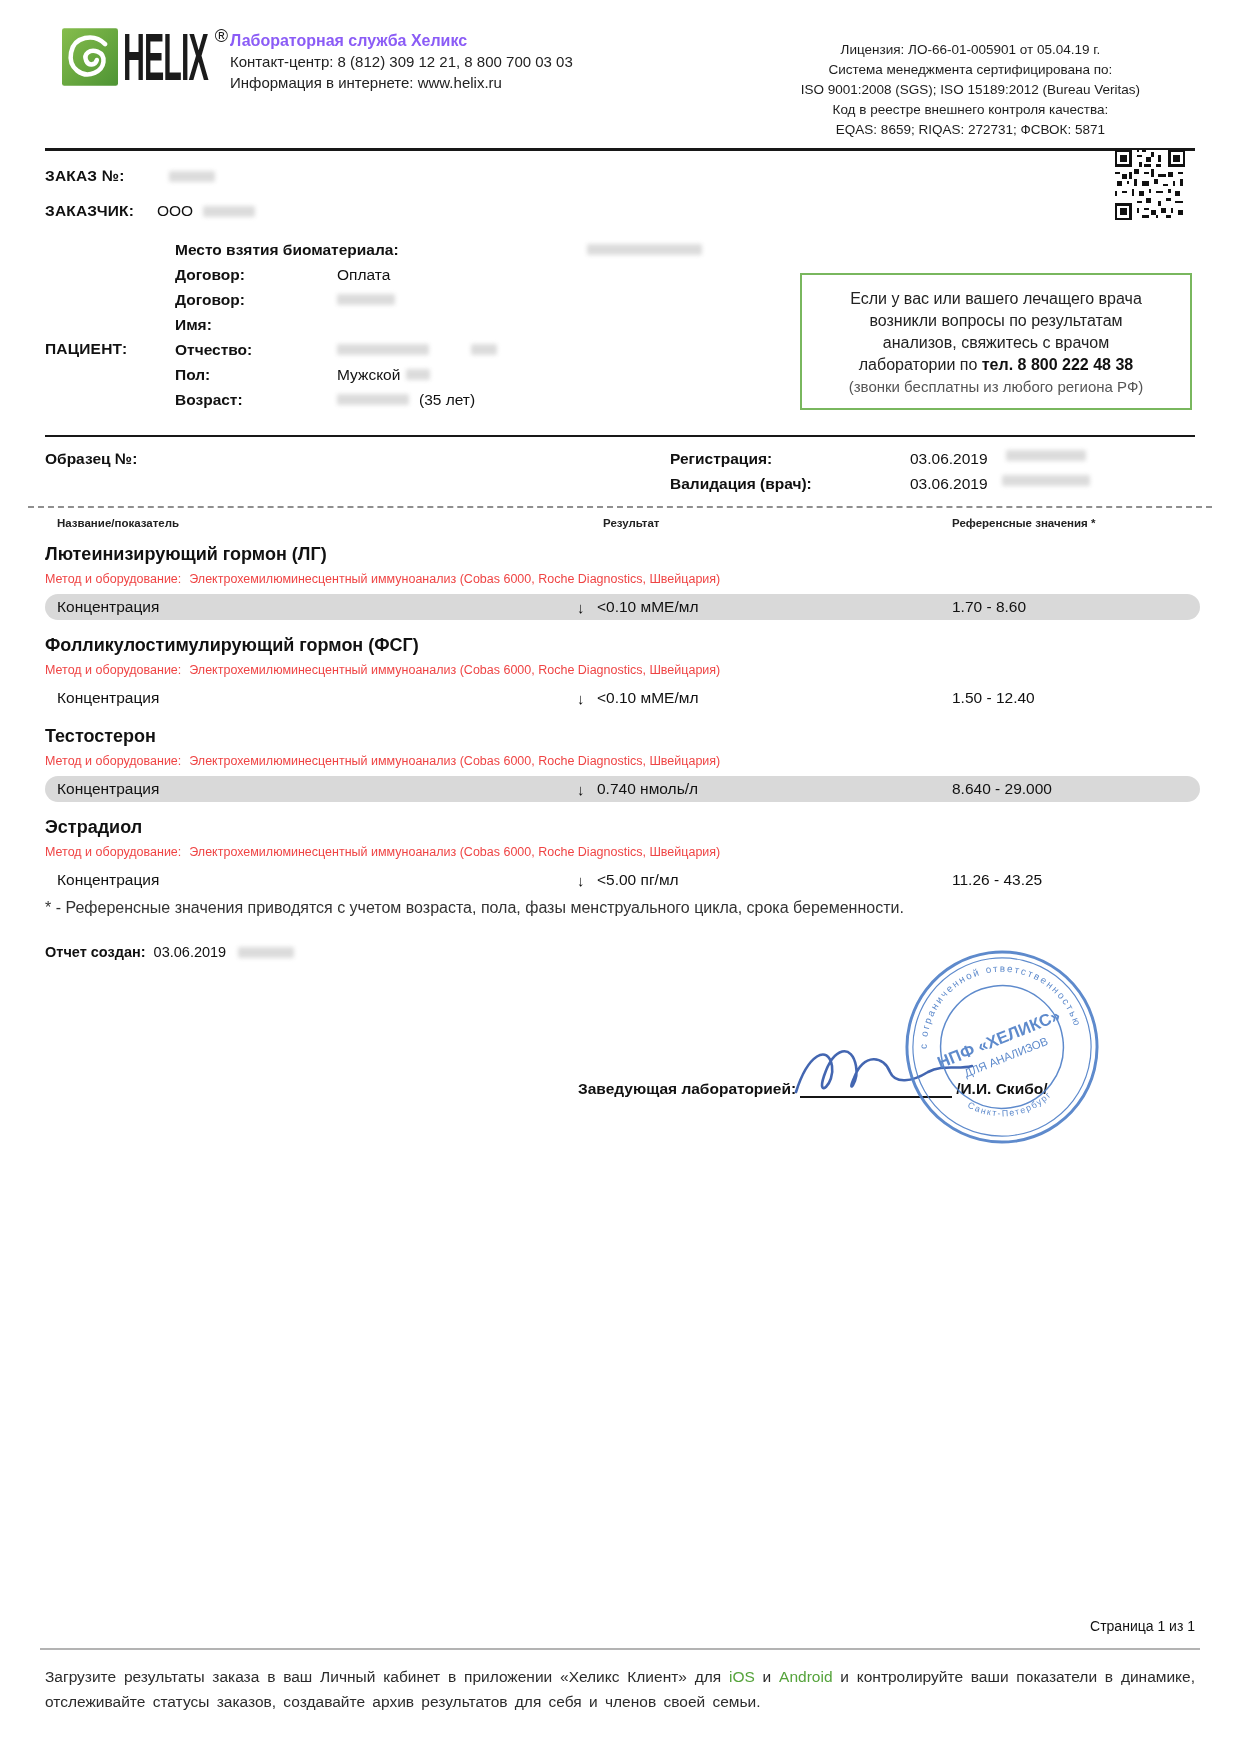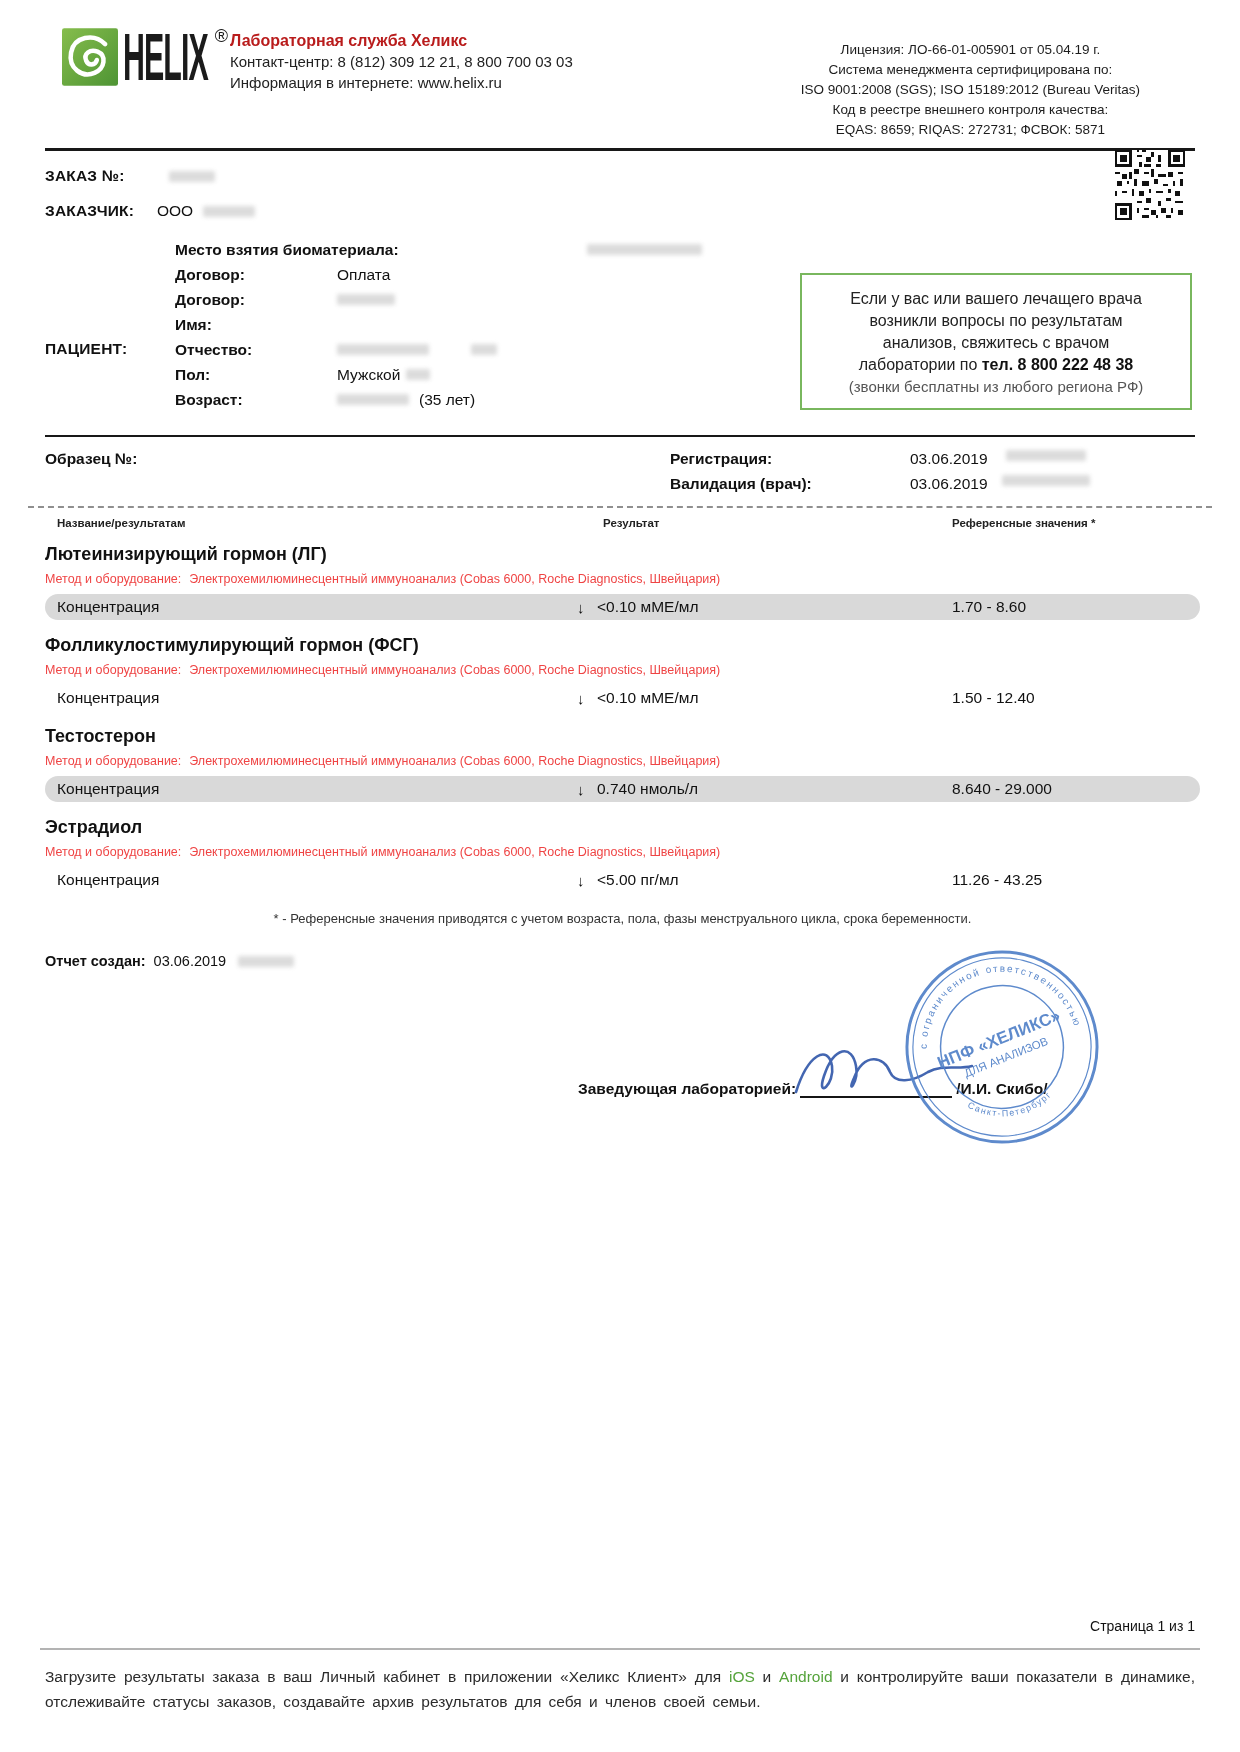--- a/index.html
+++ b/index.html
@@ -11,21 +11,21 @@
   .header{display:flex;justify-content:space-between;padding:28px 100px 0 62px;}
   .brand{display:flex;align-items:flex-start;}
   .logo-sq{width:56px;height:58px;flex:0 0 56px;}
   .wordmark{width:97px;height:58px;position:relative;margin-left:5px;overflow:visible;}
   .wordmark .hx{
     display:inline-block;font-size:66px;font-weight:700;line-height:58px;letter-spacing:-2px;
     transform:scale(0.46,1.02);transform-origin:left bottom;white-space:nowrap;color:#1b1b1b;
   }
   .wordmark sup{font-size:18px;position:absolute;top:-2px;right:-8px;transform:none;color:#1b1b1b;}
   .brand-info{margin-left:10px;padding-top:2px;}
-  .org-name{font-size:16px;font-weight:700;line-height:21px;color:#b91c1c;}
+  .org-name{font-size:16px;font-weight:700;line-height:21px;color:#8b5cf6;}
   .brand-line{font-size:15px;line-height:21px;color:#222;}
   .license{ text-align:center;font-size:13.5px;line-height:20px;color:#1d1d1d;padding-top:12px;}
   .rule-thick{border-top:3px solid #181818;margin:8px 45px 0 45px;}
   
   .order{margin:16px 45px 0 45px;font-size:15.5px;}
   .order-line{margin-bottom:17px;display:flex;align-items:center;}
   .order-label{display:inline-block;min-width:112px;font-weight:700;letter-spacing:.2px;}
   .rd{display:inline-block;height:11px;background:#bfbfbf;opacity:.55;filter:blur(2px);border-radius:2px;vertical-align:middle;}
   .patient{position:relative;margin:8px 45px 0 45px;font-size:15.5px;}
   .patient-section-label{position:absolute;left:0;top:103px;font-weight:700;letter-spacing:.2px;}
@@ -59,21 +59,21 @@
          font-size:11.5px;font-weight:700;color:#222;}
   .thead .result-h{padding-left:26px;}
   .section-title{font-size:18px;font-weight:700;margin-top:15px;color:#111;}
   .method{font-size:12.5px;margin-top:7px;color:#ef4444;}
   .method .mlabel{margin-right:8px;}
   .rrow{display:grid;grid-template-columns:520px 375px 1fr;align-items:center;
         padding-left:12px;height:26px;font-size:15.5px;margin-top:8px;border-radius:13px;}
   .rrow.shaded{background:#d9d9d9;}
   .result-cell{display:flex;align-items:center;}
   .arrow{width:20px;font-weight:700;font-size:15px;}
-  .footnote{margin-top:18px;font-size:13px;color:#333;text-align:center;}
+  .footnote{margin-top:6px;font-size:16px;color:#333;}
   .report-created{margin:27px 45px 0 45px;font-size:14.5px;display:flex;align-items:center;}
   .report-created .rc-label{font-weight:700;margin-right:8px;}
   
   .signature{position:absolute;left:578px;top:1080px;font-size:15.5px;font-weight:700;
              display:flex;align-items:flex-end;}
   .sig-line{display:inline-block;width:152px;border-bottom:2px solid #151515;height:15px;margin:0 4px;}
   .stamp{position:absolute;left:903px;top:948px;width:198px;height:198px;transform:rotate(-8deg);opacity:.92;}
   .scribble{position:absolute;left:788px;top:1040px;width:210px;height:72px;}
   
   .page-num{position:absolute;right:45px;top:1618px;font-size:14px;color:#111;}
@@ -262,21 +262,21 @@
         <span>03.06.2019</span>
         <span class="rd" style="width:88px;margin-left:14px;"></span>
       </div>
     </div>
   </div>
 
   <div class="dashed"></div>
 
   <div class="results">
     <div class="thead">
-      <span>Название/результатам</span>
+      <span>Название/показатель</span>
       <span class="result-h">Результат</span>
       <span>Референсные значения *</span>
     </div>
 
     <div>
       <div class="section-title">Лютеинизирующий гормон (ЛГ)</div>
       <div class="method">
         <span class="mlabel">Метод и оборудование:</span><span>Электрохемилюминесцентный иммуноанализ (Cobas 6000, Roche Diagnostics, Швейцария)</span>
       </div>
       <div class="rrow shaded">

